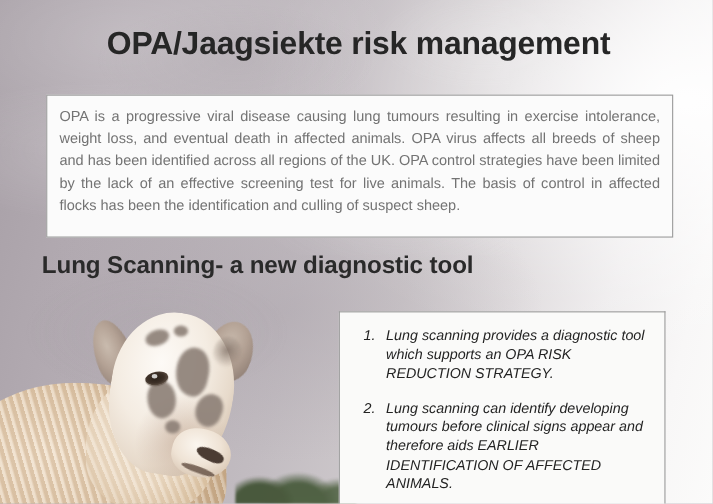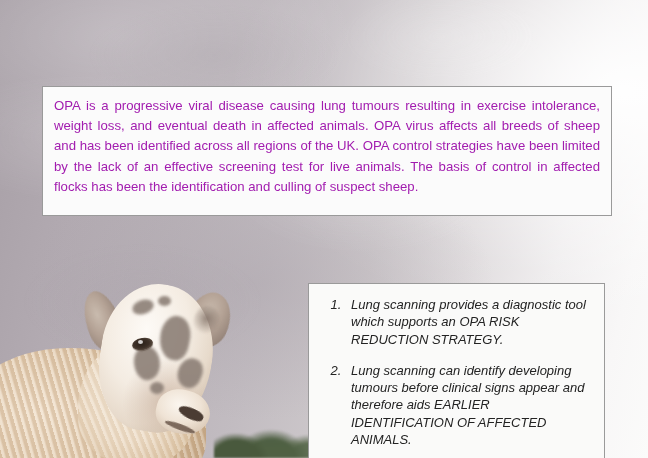--- a/index.html
+++ b/index.html
@@ -277,21 +277,21 @@
     height: 130px;
     box-sizing: border-box;
     background: #fbfbfb;
     border: 1px solid #9a9a9a;
     padding: 9px 11px 6px 11px;
   }
   .paragraph-text {
     margin: 0;
     font-size: 13.2px;
     line-height: 1.53;
-    color: #a21caf;
+    color: #737373;
     text-align: justify;
     text-justify: inter-word;
   }
 
   .subtitle {
     position: absolute;
     left: 38px;
     top: 228px;
     font-size: 22px;
     font-weight: bold;
@@ -357,25 +357,27 @@
       <div class="mark m5"></div>
       <div class="mark m6"></div>
       <div class="muzzle"></div>
       <div class="nostril"></div>
       <div class="mouth"></div>
       <div class="eye"></div>
       <div class="eye-glint"></div>
     </div>
   </div>
 
+  <div class="title">OPA/Jaagsiekte risk management</div>
 
   <div class="paragraph-box">
     <p class="paragraph-text">OPA is a progressive viral disease causing lung tumours resulting in exercise intolerance, weight loss, and eventual death in affected animals. OPA virus affects all breeds of sheep and has been identified across all regions of the UK. OPA control strategies have been limited by the lack of an effective screening test for live animals. The basis of control in affected flocks has been the identification and culling of suspect sheep.</p>
   </div>
 
+  <div class="subtitle">Lung Scanning- a new diagnostic tool</div>
 
   <div class="list-box">
     <ol>
       <li>Lung scanning provides a diagnostic tool which supports an OPA RISK REDUCTION STRATEGY.</li>
       <li>Lung scanning can identify developing tumours before clinical signs appear and therefore aids EARLIER IDENTIFICATION OF AFFECTED ANIMALS.</li>
     </ol>
   </div>
 
 </div>
 

